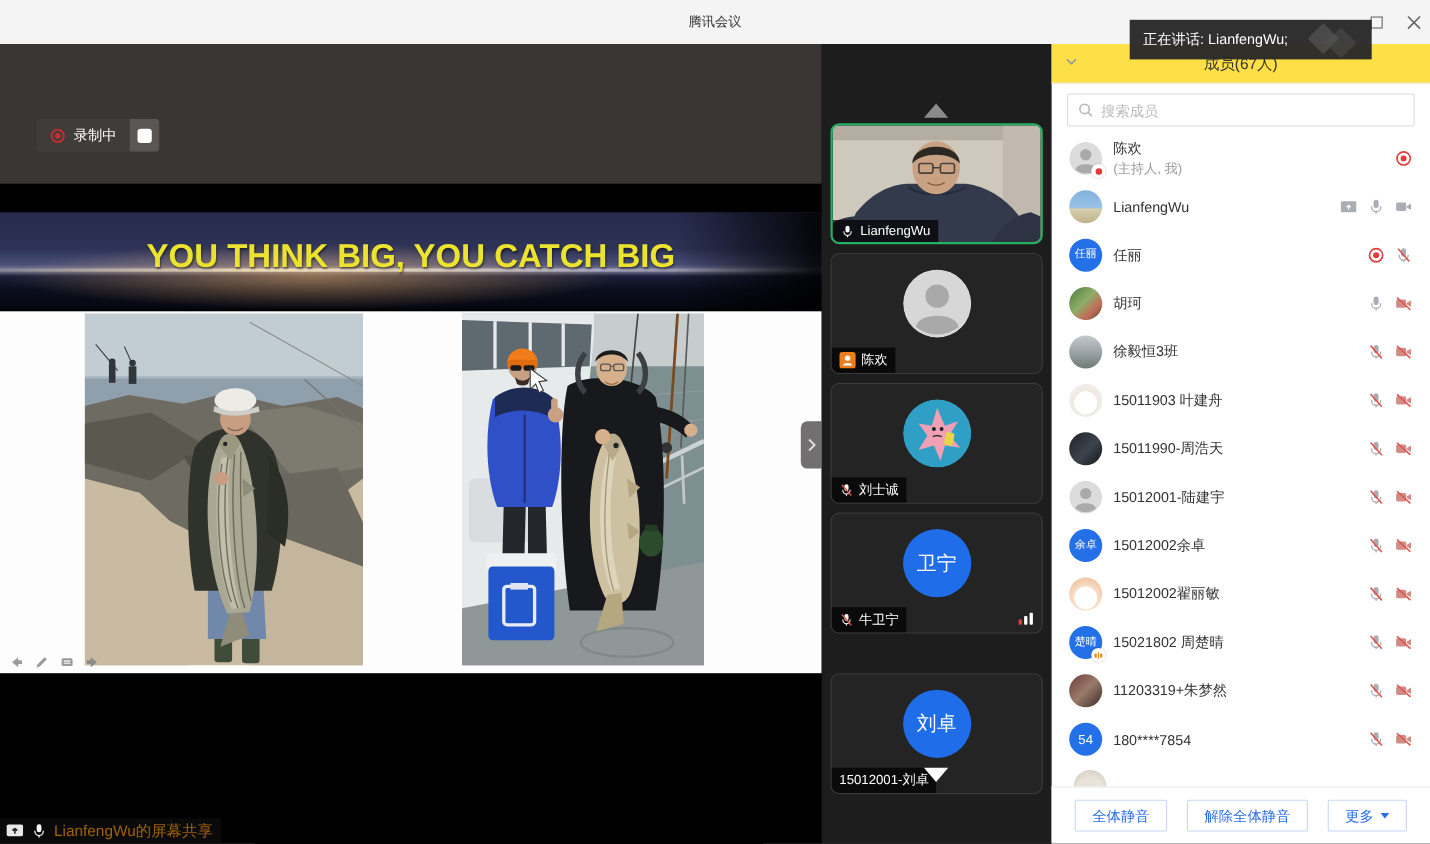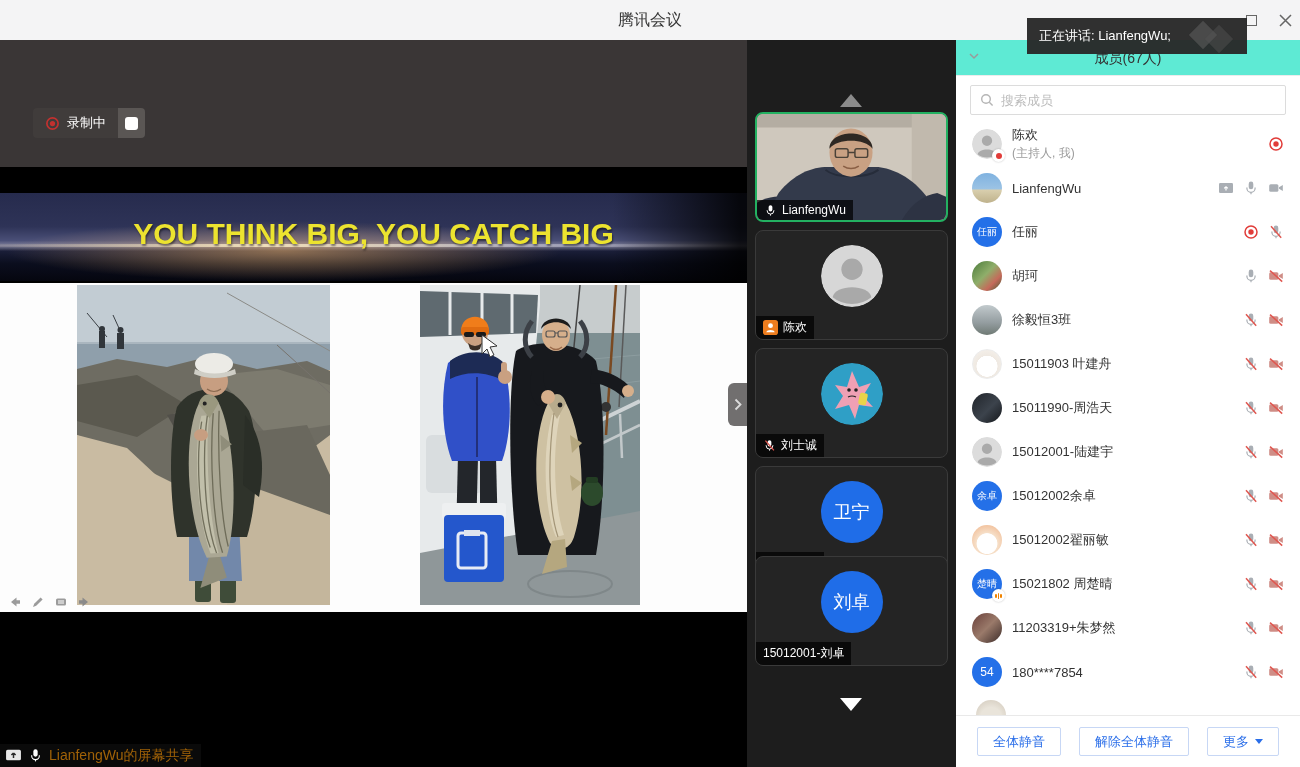--- a/index.html
+++ b/index.html
@@ -2,21 +2,21 @@
 <html><head>
 <meta charset="utf-8">
 <style>
   * { margin:0; padding:0; box-sizing:border-box; }
   html,body { background:#666; }
   .app { position:relative; width:1300px; height:767px; overflow:hidden;
          font-family:"Liberation Sans", sans-serif; background:#000; }
 
   
   .titlebar { position:absolute; left:0; top:0; width:1300px; height:40px; background:#f4f4f5; }
-  .win-title { line-height:40px; text-align:center; font-size:16px; color:#333; }
+  .win-title { line-height:40px; text-align:center; font-size:12px; color:#333; }
   .win-btns { position:absolute; right:6px; top:0; height:40px; display:flex; align-items:center; gap:16px; }
   .win-btn { width:18px; height:18px; display:flex; align-items:center; justify-content:center; cursor:pointer; }
   .max-glyph { width:11px; height:11px; border:1.6px solid #666; }
 
   
   .toast { position:absolute; left:1027px; top:18px; width:220px; height:36px;
            background:rgba(40,40,40,.96); color:#fff; font-size:13px;
            display:flex; align-items:center; padding:0 12px; z-index:60; }
   .wm { position:absolute; width:20px; height:20px; transform:rotate(45deg); opacity:.45; }
   .wm1 { right:34px; top:7px;  background:#6a6a6a; }
@@ -63,34 +63,34 @@
   .strip { position:absolute; left:747px; top:40px; width:209px; height:727px; background:#1d1d1d; }
   .arrow-up { position:absolute; left:93px; top:54px; width:0; height:0;
       border-left:11px solid transparent; border-right:11px solid transparent;
       border-bottom:13px solid #8b8b8b; cursor:pointer; }
   .arrow-down { position:absolute; left:93px; top:658px; width:0; height:0;
       border-left:11px solid transparent; border-right:11px solid transparent;
       border-top:13px solid #fff; cursor:pointer; }
   .tile { position:absolute; left:8px; width:193px; height:110px; background:#242424;
       border:1px solid #3a3a3a; border-radius:8px; overflow:hidden; cursor:pointer; }
   .t1 { top:72px; border:2px solid #23b161; }
-  .t2 { top:190px; } .t3 { top:308px; } .t4 { top:426px; } .t5 { top:516px; }
+  .t2 { top:190px; } .t3 { top:308px; } .t4 { top:426px; } .t5 { top:572px; }
   .tile-avatar { position:absolute; left:50%; top:42%; transform:translate(-50%,-50%);
       width:62px; height:62px; border-radius:50%; display:flex; align-items:center; justify-content:center; }
   .tile-avatar.blue { background:#1f6de8; color:#fff; font-size:18px; }
   .tile-label { position:absolute; left:0; bottom:0; background:rgba(0,0,0,.72); color:#fff;
       font-size:12px; padding:3px 7px; display:flex; align-items:center; gap:5px; max-width:100%; }
   .net { position:absolute; right:8px; bottom:7px; display:flex; align-items:flex-end; gap:2px; }
   .nb { width:3px; border-radius:1px; }
   .nb1 { height:5px; background:#e13c39; } .nb2 { height:8px; background:#fff; } .nb3 { height:11px; background:#fff; }
   .vidsvg { position:absolute; inset:0; width:100%; height:100%; }
 
   
   .sidebar { position:absolute; left:956px; top:40px; width:344px; height:727px; background:#fff; }
-  .sb-header { position:relative; height:36px; background:#5eead4; border-bottom:1px solid #ececec; }
+  .sb-header { position:relative; height:36px; background:#fde047; border-bottom:1px solid #ececec; }
   .sb-title { line-height:36px; text-align:center; font-size:14px; color:#333; }
   .sb-collapse { position:absolute; left:12px; top:10px; cursor:pointer; }
   .sb-search { margin:9px 14px 0 14px; height:30px; border:1px solid #dcdcdc; border-radius:2px;
       display:flex; align-items:center; gap:7px; padding:0 9px; background:#fff; }
   .sb-search input { border:none; outline:none; flex:1; font-size:13px; color:#333; background:transparent;
       font-family:"Liberation Sans", sans-serif; }
   .sb-search input::placeholder { color:#bbb; }
   .member-list { position:absolute; left:0; right:0; top:82px; height:593px; overflow:hidden; }
   .m-row { height:44px; display:flex; align-items:center; padding:0 16px; }
   .m-avatar { position:relative; width:30px; height:30px; border-radius:50%; flex:none;

